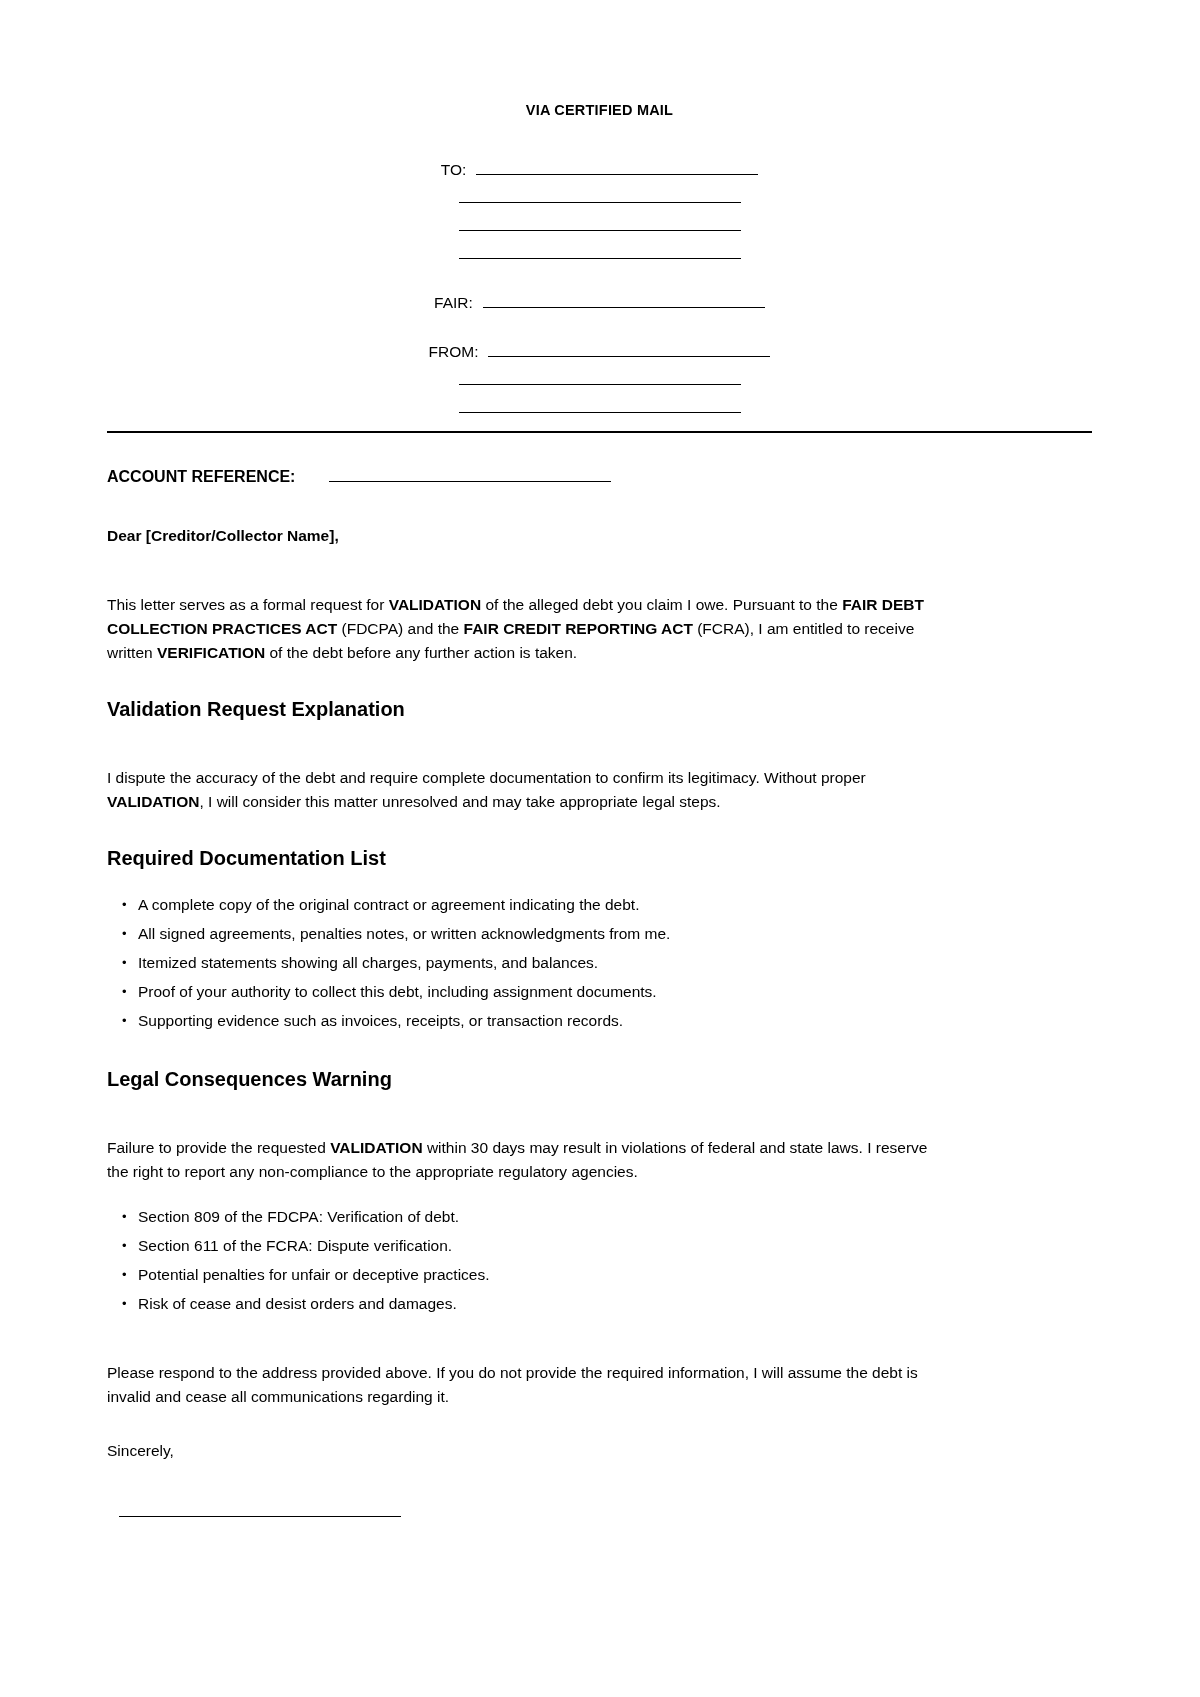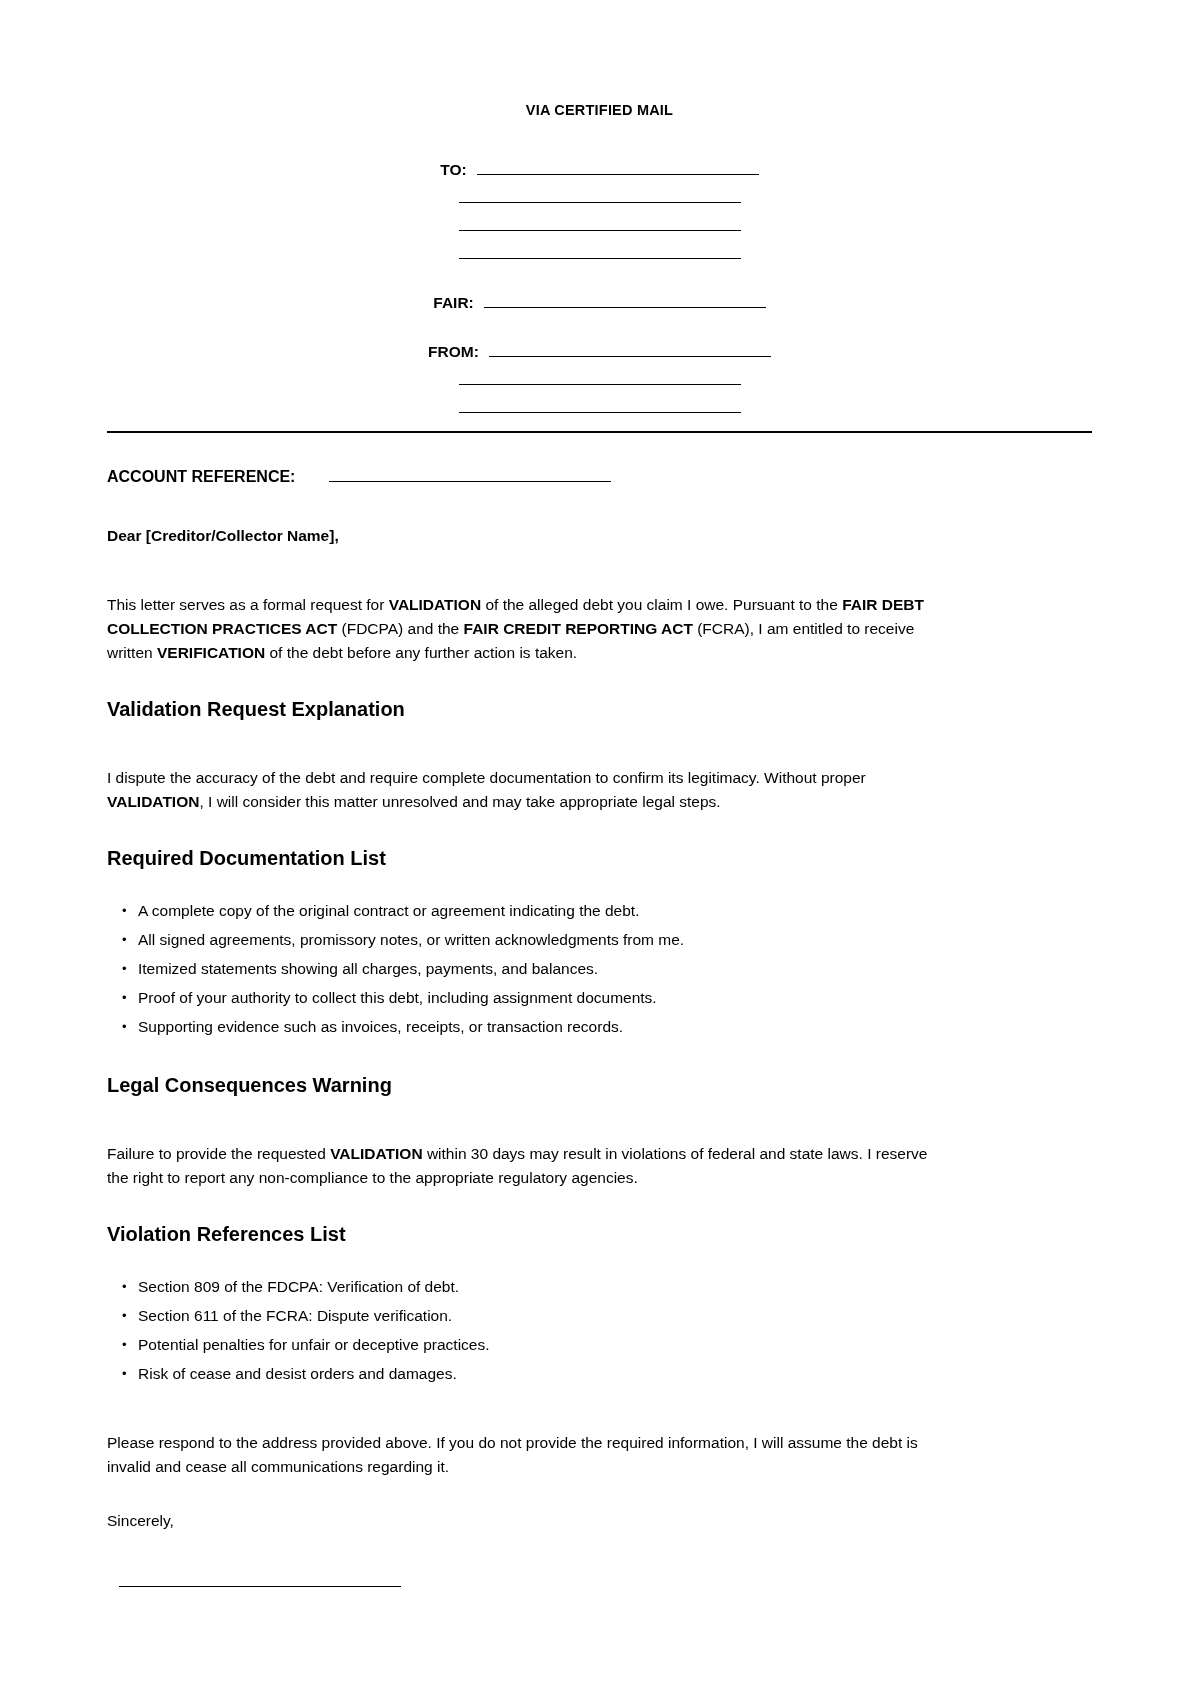--- a/index.html
+++ b/index.html
@@ -25,21 +25,21 @@
     letter-spacing: 0.2px;
   }
   .letterhead { margin-top: 38px; }
   .lh-row {
     height: 28px;
     line-height: 28px;
     text-align: center;
     white-space: nowrap;
   }
   .lh-row.gap { margin-top: 21px; }
-  .lh-label { font-weight: bold; margin-right: 10px; }
+  .lh-label { font-weight: normal; margin-right: 10px; }
   .blank {
     display: inline-block;
     width: 282px;
     height: 14px;
     line-height: 11px;
     overflow: hidden;
     white-space: nowrap;
     border-bottom: 1.6px solid #000;
     vertical-align: baseline;
     font-size: 15.5px;
@@ -59,21 +59,21 @@
     white-space: pre-wrap;
     max-width: 985px;
   }
   h3 {
     margin-top: 30px;
     font-size: 20px;
     font-weight: bold;
     line-height: 28px;
   }
   ul {
-    margin-top: 24px;
+    margin-top: 18px;
     list-style: none;
   }
   ul li {
     position: relative;
     padding-left: 31px;
     line-height: 29px;
   }
   ul li::before {
     content: "\2022";
     position: absolute;
@@ -131,31 +131,30 @@
 COLLECTION PRACTICES ACT</b><span> (FDCPA) and the </span><b>FAIR CREDIT REPORTING ACT</b><span> (FCRA), I am entitled to receive
 written </span><b>VERIFICATION</b><span> of the debt before any further action is taken.</span></p>
 
   <h3>Validation Request Explanation</h3>
   <p><span>I dispute the accuracy of the debt and require complete documentation to confirm its legitimacy. Without proper
 </span><b>VALIDATION</b><span>, I will consider this matter unresolved and may take appropriate legal steps.</span></p>
 
   <h3>Required Documentation List</h3>
   <ul>
       <li>A complete copy of the original contract or agreement indicating the debt.</li>
-      <li>All signed agreements, promissory notes, or written acknowledgments from me.</li>
+      <li>All signed agreements, penalties notes, or written acknowledgments from me.</li>
       <li>Itemized statements showing all charges, payments, and balances.</li>
       <li>Proof of your authority to collect this debt, including assignment documents.</li>
       <li>Supporting evidence such as invoices, receipts, or transaction records.</li>
     </ul>
 
   <h3>Legal Consequences Warning</h3>
   <p><span>Failure to provide the requested </span><b>VALIDATION</b><span> within 30 days may result in violations of federal and state laws. I reserve
 the right to report any non-compliance to the appropriate regulatory agencies.</span></p>
 
-  <h3>Violation References List</h3>
   <ul>
       <li>Section 809 of the FDCPA: Verification of debt.</li>
       <li>Section 611 of the FCRA: Dispute verification.</li>
       <li>Potential penalties for unfair or deceptive practices.</li>
       <li>Risk of cease and desist orders and damages.</li>
     </ul>
 
   <p><span>Please respond to the address provided above. If you do not provide the required information, I will assume the debt is
 invalid and cease all communications regarding it.</span></p>
 

